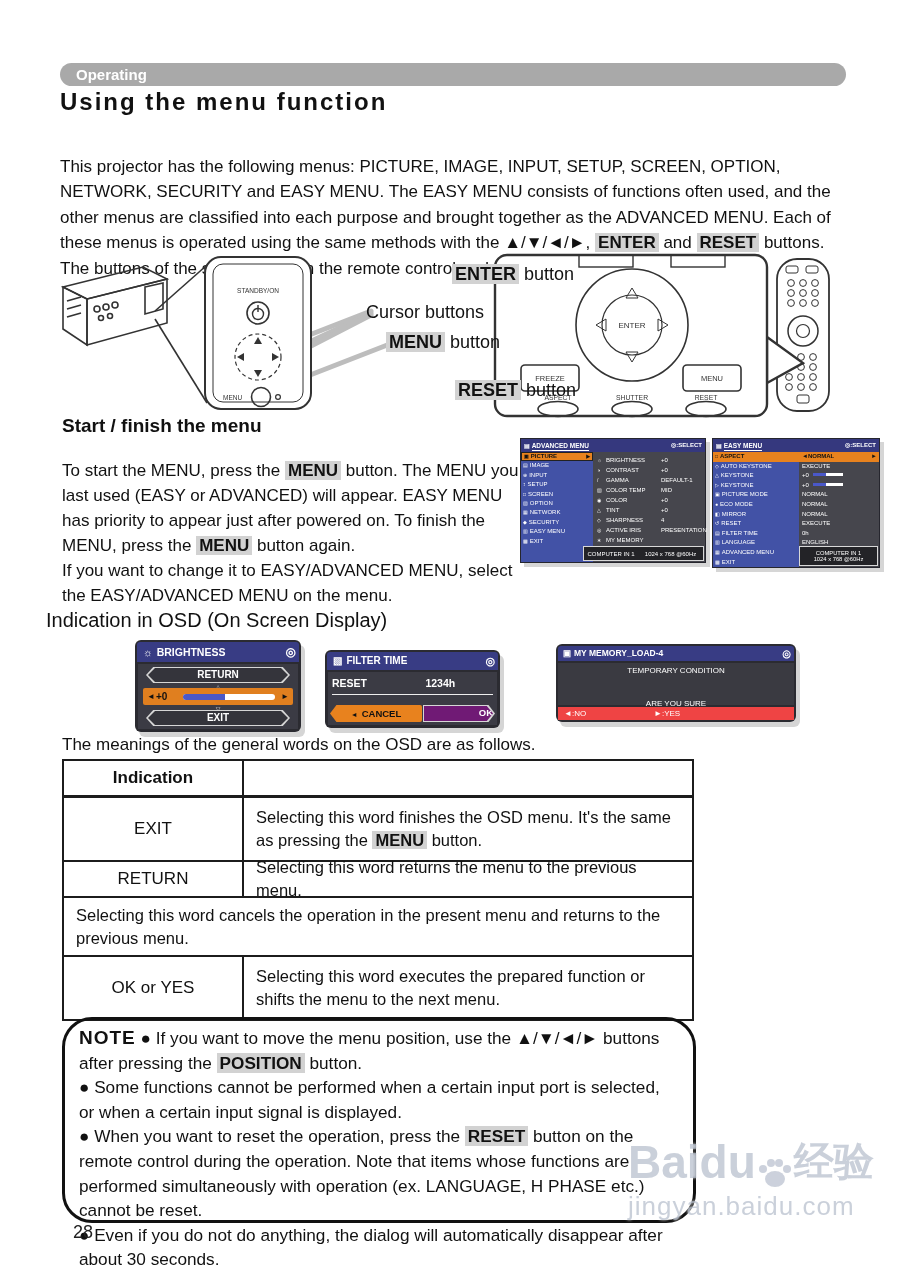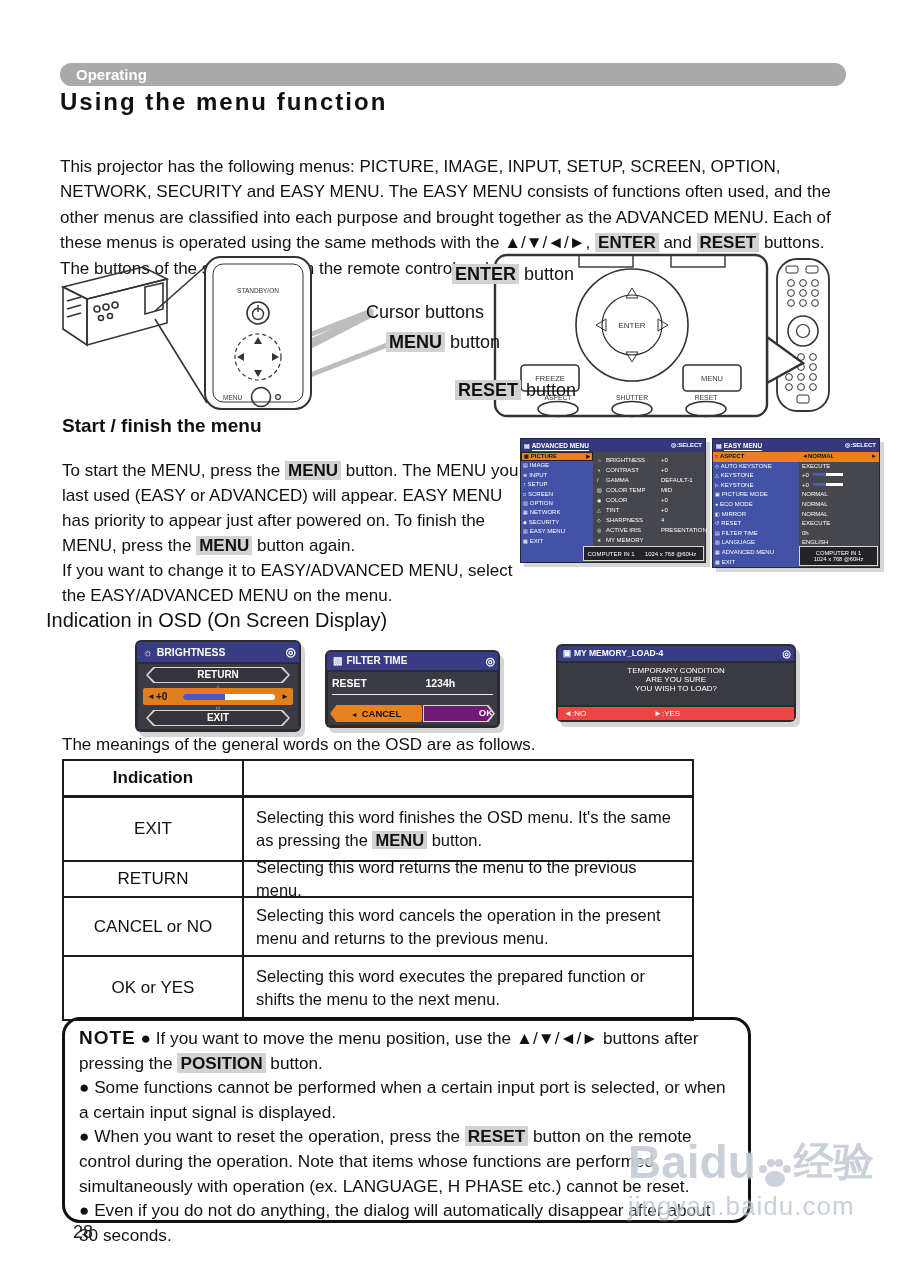--- a/index.html
+++ b/index.html
@@ -90,21 +90,21 @@
   .t-rows > .t-row:nth-of-type(1){border-top:none;height:62px}
   .t-rows > .t-row:nth-of-type(2){height:34px}
   .t-rows > .t-row:nth-of-type(3){height:57px}
   .t-rows > .t-row:nth-of-type(4){height:62px}
   .t-ind{width:180px;border-right:2px solid #1c1c1c;display:flex;align-items:center;justify-content:center;
          font-size:17px;box-sizing:border-box}
   .t-mean{flex:1;padding:4px 12px;display:flex;flex-direction:column;justify-content:center;
           font-size:16.5px;line-height:23px;box-sizing:border-box}
 
   
-  .notebox{left:62px;top:1017px;width:689px;height:206px;border:3px solid #111;border-radius:18px;
+  .notebox{left:62px;top:1017px;width:634px;height:206px;border:3px solid #111;border-radius:30px;
            box-sizing:border-box;padding:6px 14px;font-size:17.2px;line-height:24.6px}
   .notebox p{margin:0}
   .notelabel{font-size:19px;font-weight:700;letter-spacing:1px}
 
   .pagenum{left:73px;top:1222px;font-size:18px;color:#222}
 
   
   .wm{left:628px;top:1134px;width:275px;pointer-events:none;z-index:9;
       color:rgba(170,179,196,0.62);text-shadow:0 0 3px rgba(255,255,255,.95)}
   .wm-row{display:flex;align-items:flex-end;gap:2px}
@@ -475,21 +475,21 @@
   </div>
 </div>
 
 <div class="abs dlg" style="left:556px;top:644px;width:240px;height:78px">
   <div class="dbar" style="height:15px;font-size:8.5px;line-height:15px">
     <span style="margin:0 3px 0 5px">▣</span><span>MY MEMORY_LOAD-4</span>
     <span class="dmove" style="font-size:10px">◎</span>
   </div>
   <div class="dbody" style="left:2px;right:2px;top:19px;height:42px;background:#3a3a41;color:#fff;text-align:center">
     <div style="font-size:8px;margin-top:3px">TEMPORARY CONDITION</div>
-    <div style="font-size:8px;margin-top:0">ARE YOU SURE</div>
+    <div style="font-size:8px;margin-top:24px">ARE YOU SURE</div>
     <div style="font-size:8px">YOU WISH TO LOAD?</div>
   </div>
   <div style="position:absolute;left:2px;right:2px;bottom:2px;height:13px;background:#ef4444;color:#fff;font-size:8px;line-height:13px">
     <span style="margin-left:6px">◄:NO</span>
     <span style="position:absolute;left:96px">►:YES</span>
   </div>
 </div>
 
 <div class="abs tlead">The meanings of the general words on the OSD are as follows.</div>
 <div class="abs osdtable">
@@ -506,21 +506,20 @@
       </div>
 
       <div class="t-row">
         <div class="t-ind">RETURN</div>
         <div class="t-mean">
           <span><span>Selecting this word returns the menu to the previous menu.</span><span></span></span>
         </div>
       </div>
 
       <div class="t-row">
-        <div class="t-ind">CANCEL or NO</div>
         <div class="t-mean">
           <span><span>Selecting this word cancels the operation in the present menu and returns to the previous menu.</span><span></span></span>
         </div>
       </div>
 
       <div class="t-row">
         <div class="t-ind">OK or YES</div>
         <div class="t-mean">
           <span><span>Selecting this word executes the prepared function or shifts the menu to the next menu.</span><span></span></span>
         </div>

